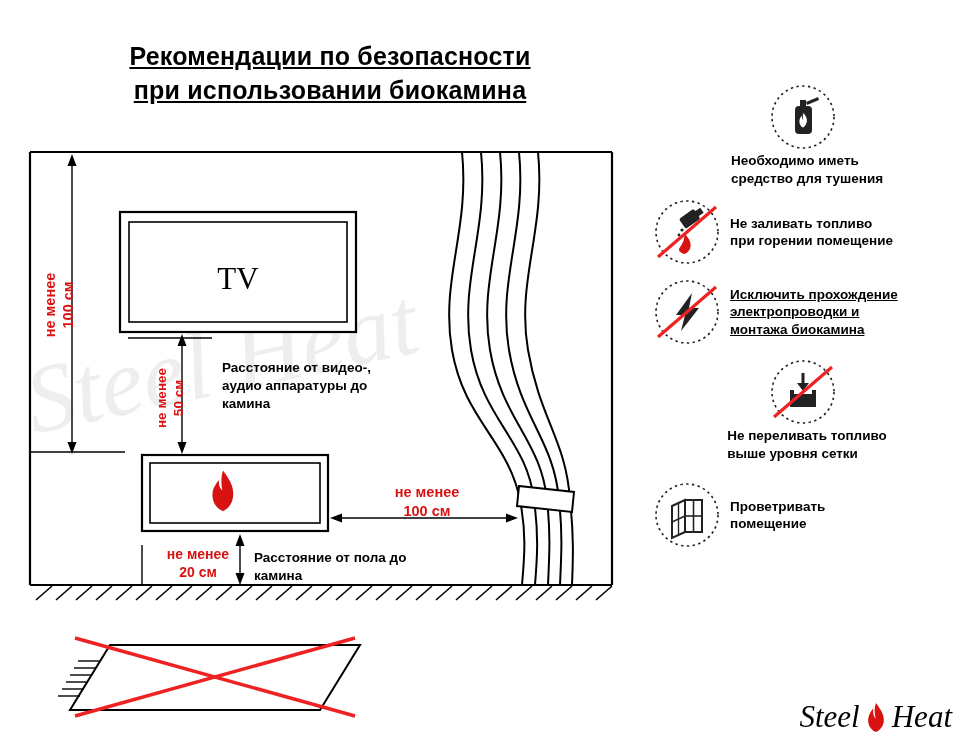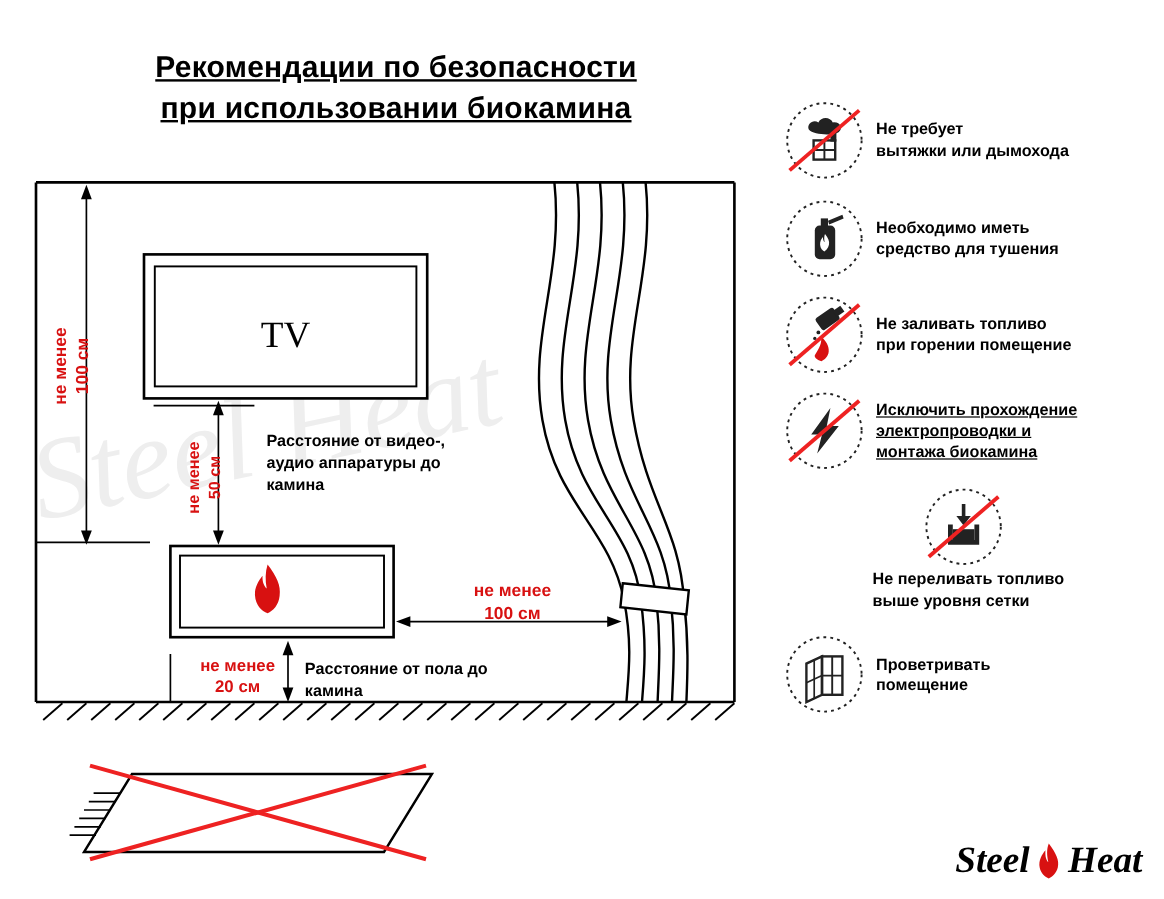--- a/index.html
+++ b/index.html
@@ -102,35 +102,35 @@
     font-size: 13.5px;
     font-weight: bold;
     line-height: 1.3;
     color: #000;
     text-align: left;
     flex: 1 1 auto;
   }
 
   
   .rule.r0 { margin-bottom: 12px; }
-  .rule.r1 { margin-bottom: 10px; }
+  .rule.r1 { margin-bottom: 10px; flex-direction: column; }
   .rule.r2 { margin-bottom: 10px; }
   .rule.r3 { margin-bottom: 10px; text-decoration: underline; }
   .rule.r4 { margin-bottom: 18px; flex-direction: column; }
 
   
   .logo {
     position: absolute;
     right: 18px;
     bottom: 14px;
     display: flex;
     align-items: center;
     font-family: "Liberation Serif", serif;
     font-style: italic;
-    font-weight: bold;
+    font-weight: normal;
     font-size: 31px;
     color: #000;
     text-align: center;
   }
   .logo .flame-wrap {
     margin: 0 3px;
     display: inline-flex;
     align-items: center;
   }
 </style>
@@ -259,39 +259,20 @@
         <line x1="84" y1="689" x2="62" y2="689"></line>
         <line x1="80" y1="696" x2="58" y2="696"></line>
       </g>
       <line x1="75" y1="638" x2="355" y2="716" stroke="#ee2222" stroke-width="3.4"></line>
       <line x1="355" y1="638" x2="75" y2="716" stroke="#ee2222" stroke-width="3.4"></line>
     </g>
   </svg>
 
   <div class="rules">
 
-    <div class="rule r0">
-      <div class="rule-icon">
-        <svg width="70" height="70" viewBox="0 0 70 70">
-          <circle cx="35" cy="35" r="31" fill="none" stroke="#222" stroke-width="1.6" stroke-dasharray="2.4 3.4"></circle>
-
-          <path d="M 22 26 C 20 21 26 17 30 20 C 32 15 40 15 42 20 C 48 19 51 25 47 28 C 44 31 26 31 22 26 Z" fill="#222"></path>
-
-          <rect x="26" y="35" width="18" height="16" fill="none" stroke="#222" stroke-width="2"></rect>
-          <line x1="35" y1="35" x2="35" y2="51" stroke="#222" stroke-width="1.6"></line>
-          <line x1="26" y1="43" x2="44" y2="43" stroke="#222" stroke-width="1.6"></line>
-          <rect x="40" y="28" width="5" height="8" fill="#222"></rect>
-          <line x1="6" y1="60" x2="64" y2="10" stroke="#e22" stroke-width="3.2"></line>
-        </svg>
-      </div>
-      <div class="rule-text">
-        <div>Не требует</div>
-        <div>вытяжки или дымохода</div>
-      </div>
-    </div>
 
     <div class="rule r1">
       <div class="rule-icon">
         <svg width="70" height="70" viewBox="0 0 70 70">
           <circle cx="35" cy="35" r="31" fill="none" stroke="#222" stroke-width="1.6" stroke-dasharray="2.4 3.4"></circle>
           <rect x="27" y="24" width="17" height="28" rx="4" fill="#222"></rect>
           <rect x="32" y="18" width="6" height="7" fill="#222"></rect>
           <path d="M 38 20 L 50 15 L 51 18 L 39 23 Z" fill="#222"></path>
           <path d="M 35.5 31 C 38 34 39.5 37 38.8 40 C 38.2 43 36 45 35 45.6 C 33.5 45 31.6 43 31.4 40
                    C 31.2 37 32.5 35 33.8 33.4 C 33.7 35.6 34.4 37 35.2 37.8 C 34.7 35 34.7 33 35.5 31 Z" fill="#fff"></path>

